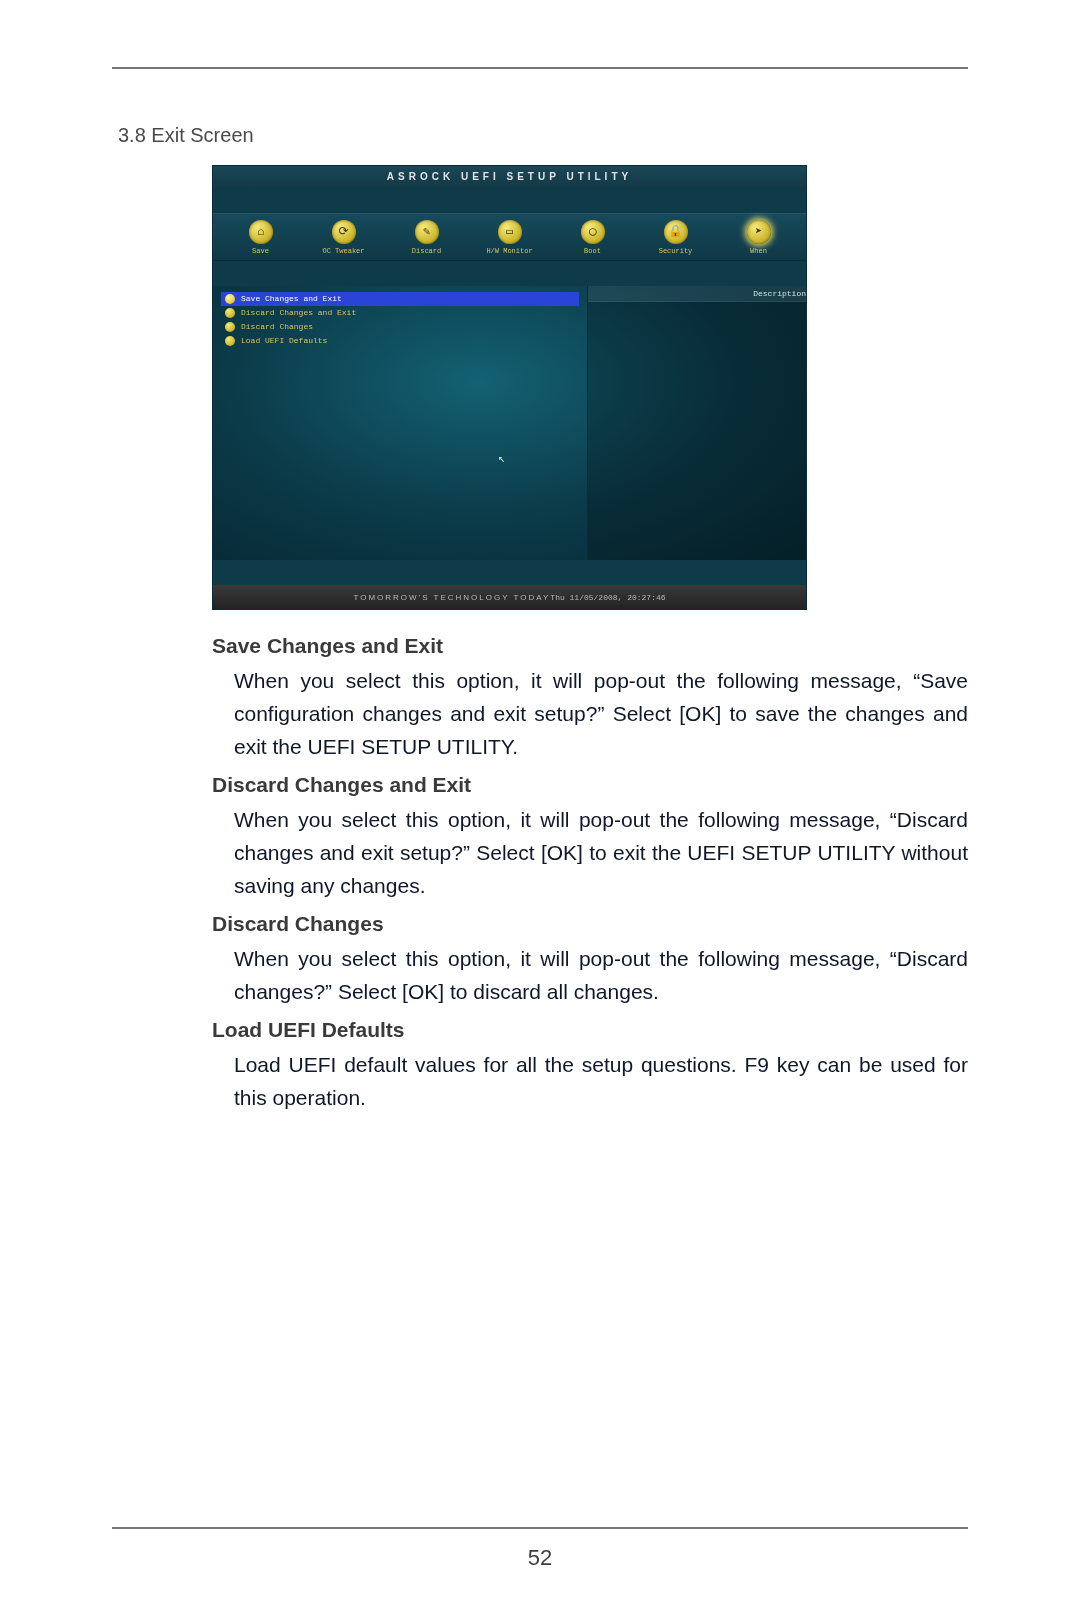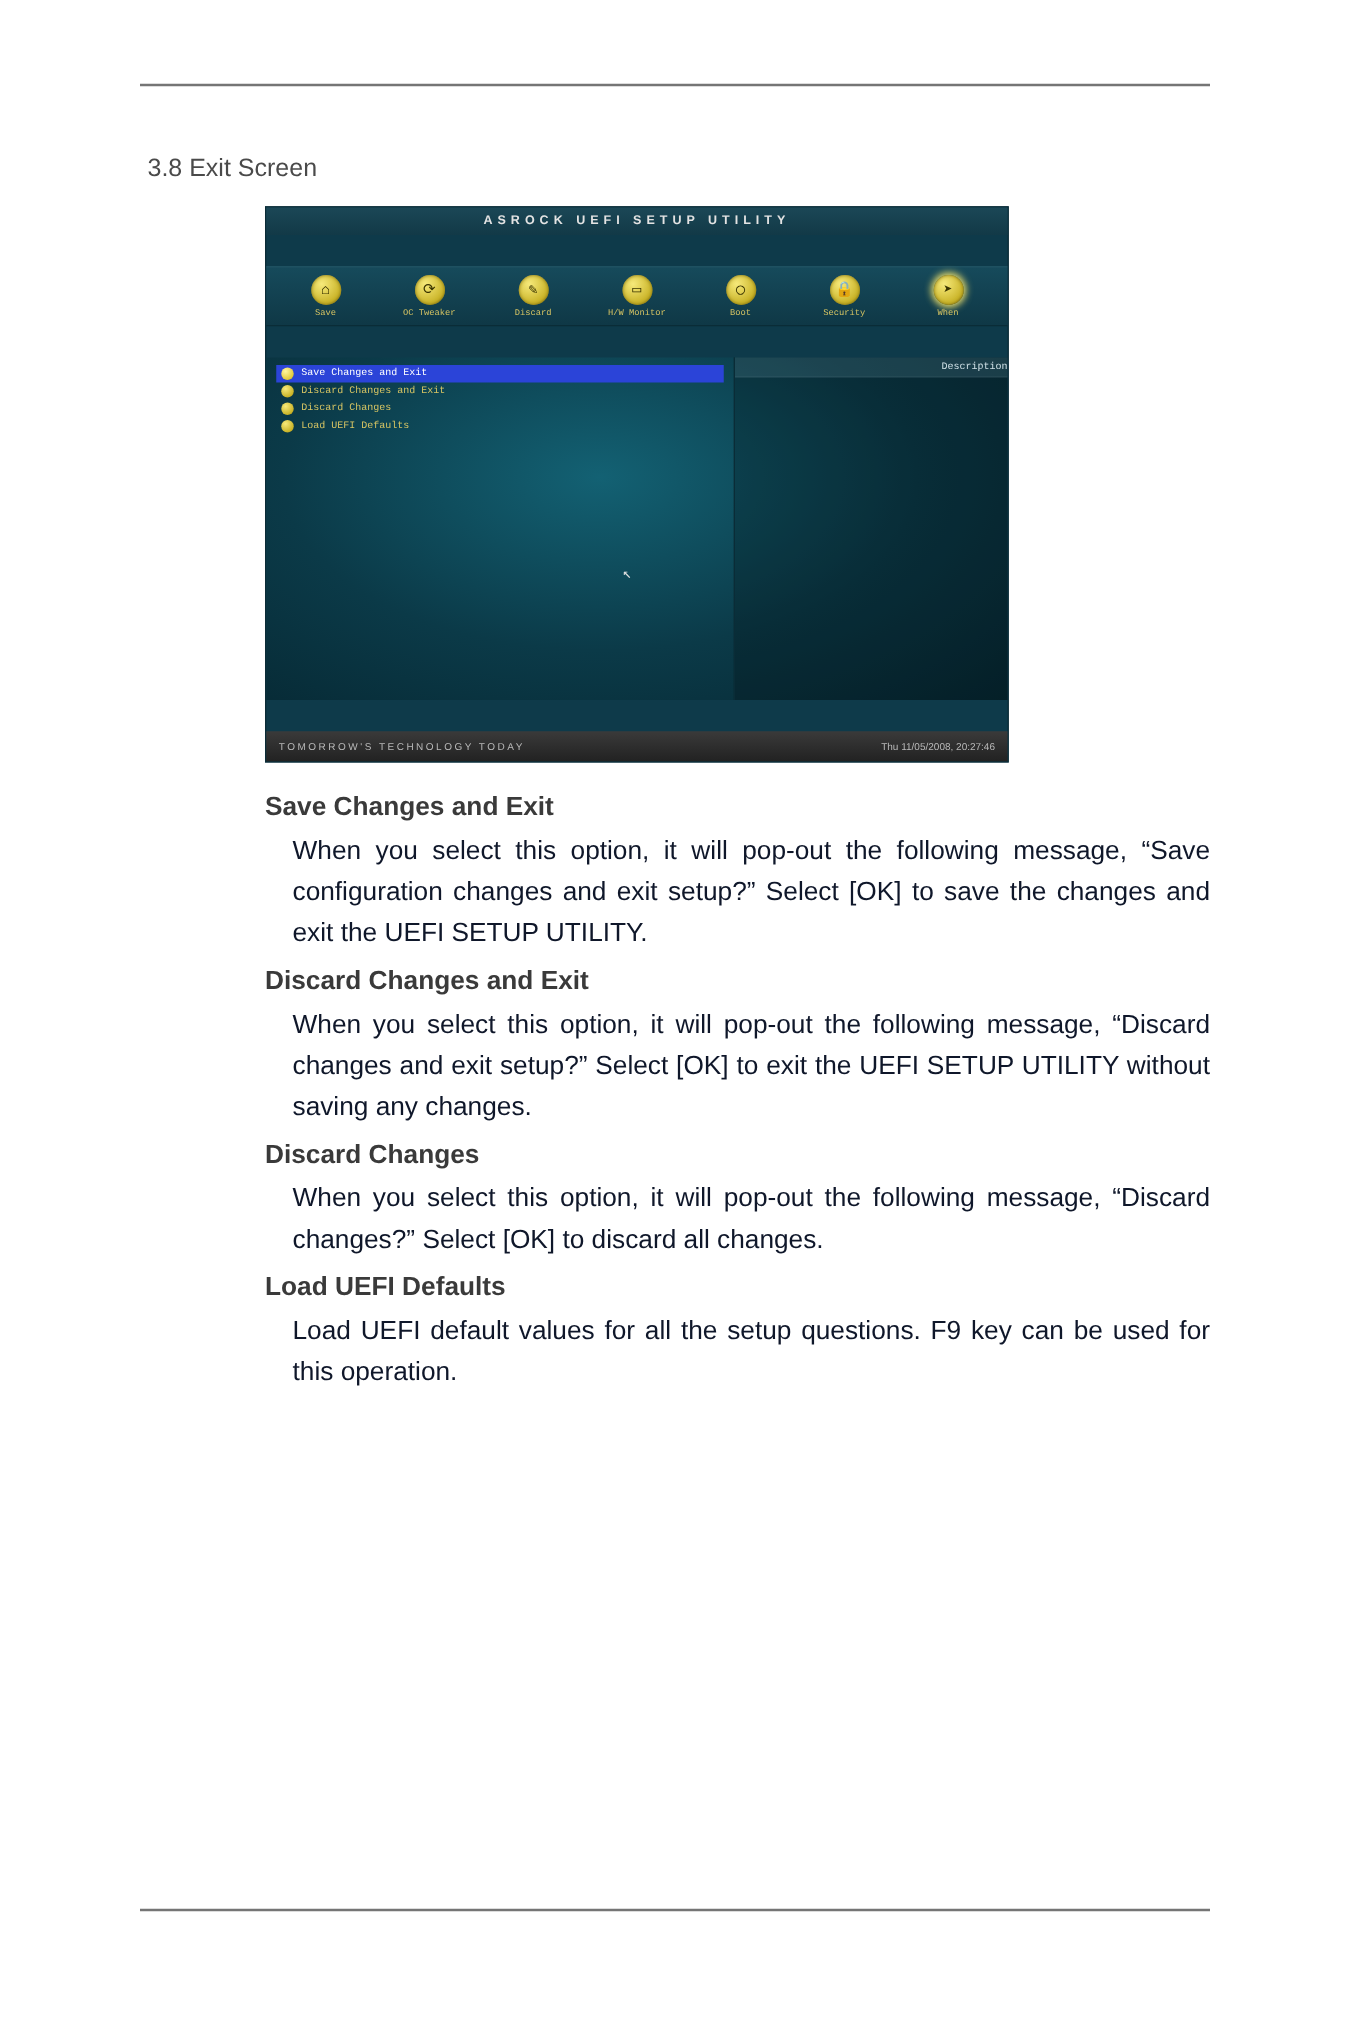--- a/index.html
+++ b/index.html
@@ -153,27 +153,27 @@
     font-size: 12px;
     pointer-events: none;
   }
 
   .shot-footer {
     height: 24px;
     background: linear-gradient(#3a3a3a, #222222);
     color: #b9b9b9;
     display: flex;
     align-items: center;
-    justify-content: space-between;
+    justify-content: center;
     padding: 0 10px;
     font-family: Arial, sans-serif;
     font-size: 8px;
     letter-spacing: 2px;
   }
-  .shot-footer .ts { letter-spacing: 0; font-family:Liberation Sans, sans-serif; }
+  .shot-footer .ts { letter-spacing: 0; font-family:Liberation Mono, monospace; }
 
   
   .defs { margin-left: 100px; margin-right: 0; }
   .term {
     font-weight: 700;
     font-size: 21px;
     color: #3a3a3a;
     margin: 8px 0 6px 0;
   }
   .para {
@@ -267,13 +267,14 @@
     <p class="para">When you select this option, it will pop-out the following message, “Discard changes and exit setup?” Select [OK] to exit the UEFI SETUP UTILITY without saving any changes.</p>
 
     <div class="term">Discard Changes</div>
     <p class="para">When you select this option, it will pop-out the following message, “Discard changes?” Select [OK] to discard all changes.</p>
 
     <div class="term">Load UEFI Defaults</div>
     <p class="para">Load UEFI default values for all the setup questions. F9 key can be used for this operation.</p>
   </div>
 
   <hr class="rule-bottom">
+  <div class="pagenum">52</div>
 </div>
 
 </body></html>

